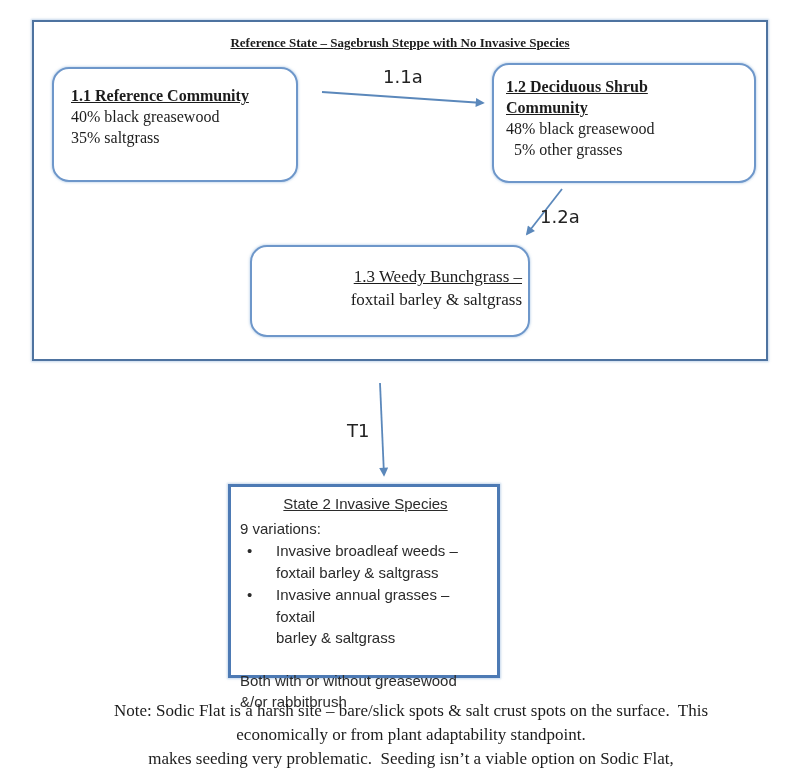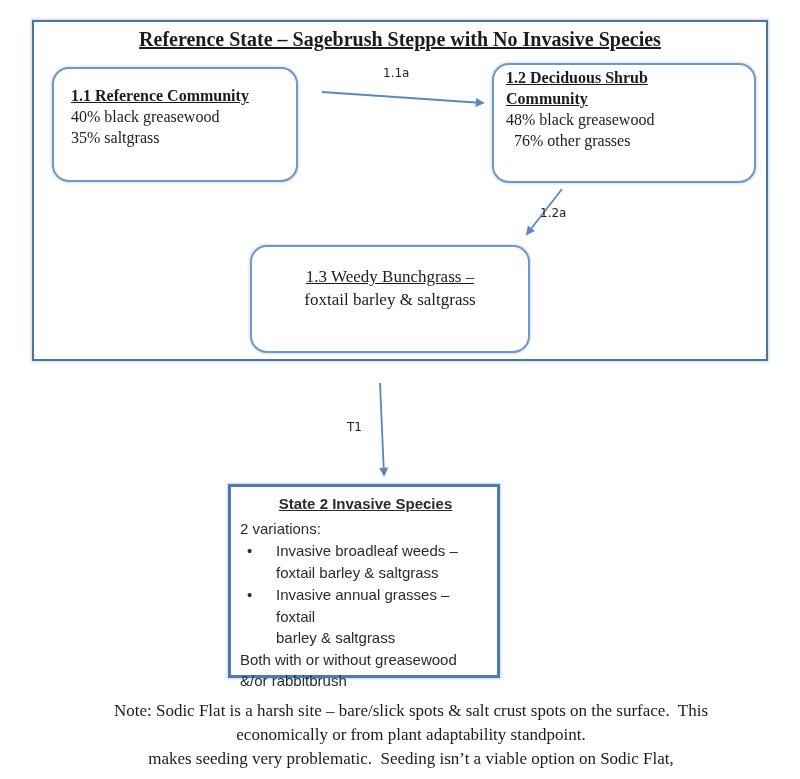--- a/index.html
+++ b/index.html
@@ -17,42 +17,42 @@
   .outer-box {
     position: absolute;
     left: 32px; top: 20px;
     width: 736px; height: 341px;
     border: 2.5px solid var(--outer-border, #4e73a0);
     box-shadow: 0 0 2px 1px rgba(150,182,218,.55);
     box-sizing: border-box;
     background: #ffffff;
   }
   .outer-title {
-    padding-top: 6px;
+    padding-top: 13px;
     text-align: center;
-    font-size: 20px;
+    font-size: 13px;
     font-weight: bold;
     text-decoration: underline;
   }
 
   
   .round-box {
     position: absolute;
     border: 2.5px solid var(--rounded-border, #6e97ca);
     border-radius: 17px;
     box-shadow: 0 0 2px 1px rgba(165,195,228,.5);
     box-sizing: border-box;
     background: #ffffff;
     font-size: 16px;
     line-height: 21px;
   }
   .box-11 { left: 52px;  top: 67px;  width: 246px; height: 115px; padding: 16px 8px 16px 17px; }
-  .box-12 { left: 492px; top: 63px;  width: 264px; height: 120px; padding: 2px 6px 0 12px; }
-  .box-13 { left: 250px; top: 245px; width: 280px; height: 108px; padding: 18px 6px 0 6px;
-            text-align: center; font-size: 17px; line-height: 23px; }
+  .box-12 { left: 492px; top: 63px;  width: 264px; height: 120px; padding: 11px 6px 0 12px; }
+  .box-13 { left: 250px; top: 245px; width: 280px; height: 92px; padding: 18px 6px 0 6px;
+            text-align: right; font-size: 17px; line-height: 23px; }
   .box-heading { font-weight: bold; text-decoration: underline; }
   .heading-plain { text-decoration: underline; }
   .box-line { white-space: pre-wrap; }
 
   
   .state2-box {
     position: absolute;
     left: 228px; top: 484px;
     width: 272px; height: 194px;
     border: 3px solid var(--state2-border, #4d7ab4);
@@ -60,33 +60,33 @@
     box-sizing: border-box;
     background: #ffffff;
     font-family: "Liberation Sans", sans-serif;
     font-size: 15px;
     line-height: 21.5px;
     color: #2b2b2b;
     padding: 6px 6px 0 9px;
   }
   .state2-heading {
     text-align: center;
-    font-weight: bold;
+    font-weight: normal;
     text-decoration: underline;
     margin-bottom: 3px;
   }
   .bullet-row { display: flex; margin-top: 1px; }
   .bullet-glyph { width: 29px; flex: none; padding-left: 7px; }
-  .state2-footer { }
+  .state2-footer { margin-top: 21px; }
 
   
   .arrow-label {
     position: absolute;
     font-family: "DejaVu Sans", sans-serif;
-    font-size: 12px;
+    font-size: 18px;
     color: #222222;
   }
   .label-11a { left: 383px; top: 66px;  }
   .label-12a { left: 540px; top: 206px; }
   .label-t1  { left: 347px; top: 420px; }
 
   
   .arrows {
     position: absolute;
     left: 0; top: 0;
@@ -118,21 +118,21 @@
   <div class="round-box box-11">
     <div class="box-heading">1.1 Reference Community</div>
     <div class="box-line">40% black greasewood</div>
     <div class="box-line">35% saltgrass</div>
   </div>
 
   <div class="round-box box-12">
     <div class="box-heading">1.2 Deciduous Shrub</div>
     <div class="box-heading">Community</div>
     <div class="box-line">48% black greasewood</div>
-    <div class="box-line">  76% other grasses</div>
+    <div class="box-line">  5% other grasses</div>
   </div>
 
   <div class="round-box box-13">
     <div class="heading-plain">1.3 Weedy Bunchgrass –</div>
     <div class="box-line">foxtail barley &amp; saltgrass</div>
   </div>
 
   <svg class="arrows" viewBox="0 0 800 779" xmlns="http://www.w3.org/2000/svg">
     <defs>
       <marker id="ah" viewBox="0 0 10 10" refX="8" refY="5" markerWidth="10" markerHeight="9" markerUnits="userSpaceOnUse" orient="auto">
@@ -143,21 +143,21 @@
     <line class="arrow-line" x1="562" y1="189" x2="527" y2="234" marker-end="url(#ah)"></line>
     <line class="arrow-line" x1="380" y1="383" x2="384" y2="475" marker-end="url(#ah)"></line>
   </svg>
 
   <div class="arrow-label label-11a">1.1a</div>
   <div class="arrow-label label-12a">1.2a</div>
   <div class="arrow-label label-t1">T1</div>
 
   <div class="state2-box">
     <div class="state2-heading">State 2 Invasive Species</div>
-    <div class="state2-intro">2 variations:</div>
+    <div class="state2-intro">9 variations:</div>
 
     <div class="bullet-row">
       <span class="bullet-glyph">•</span>
       <div class="bullet-text">
         <div>Invasive broadleaf weeds –</div>
         <div>foxtail barley &amp; saltgrass</div>
       </div>
     </div>
 
     <div class="bullet-row">

